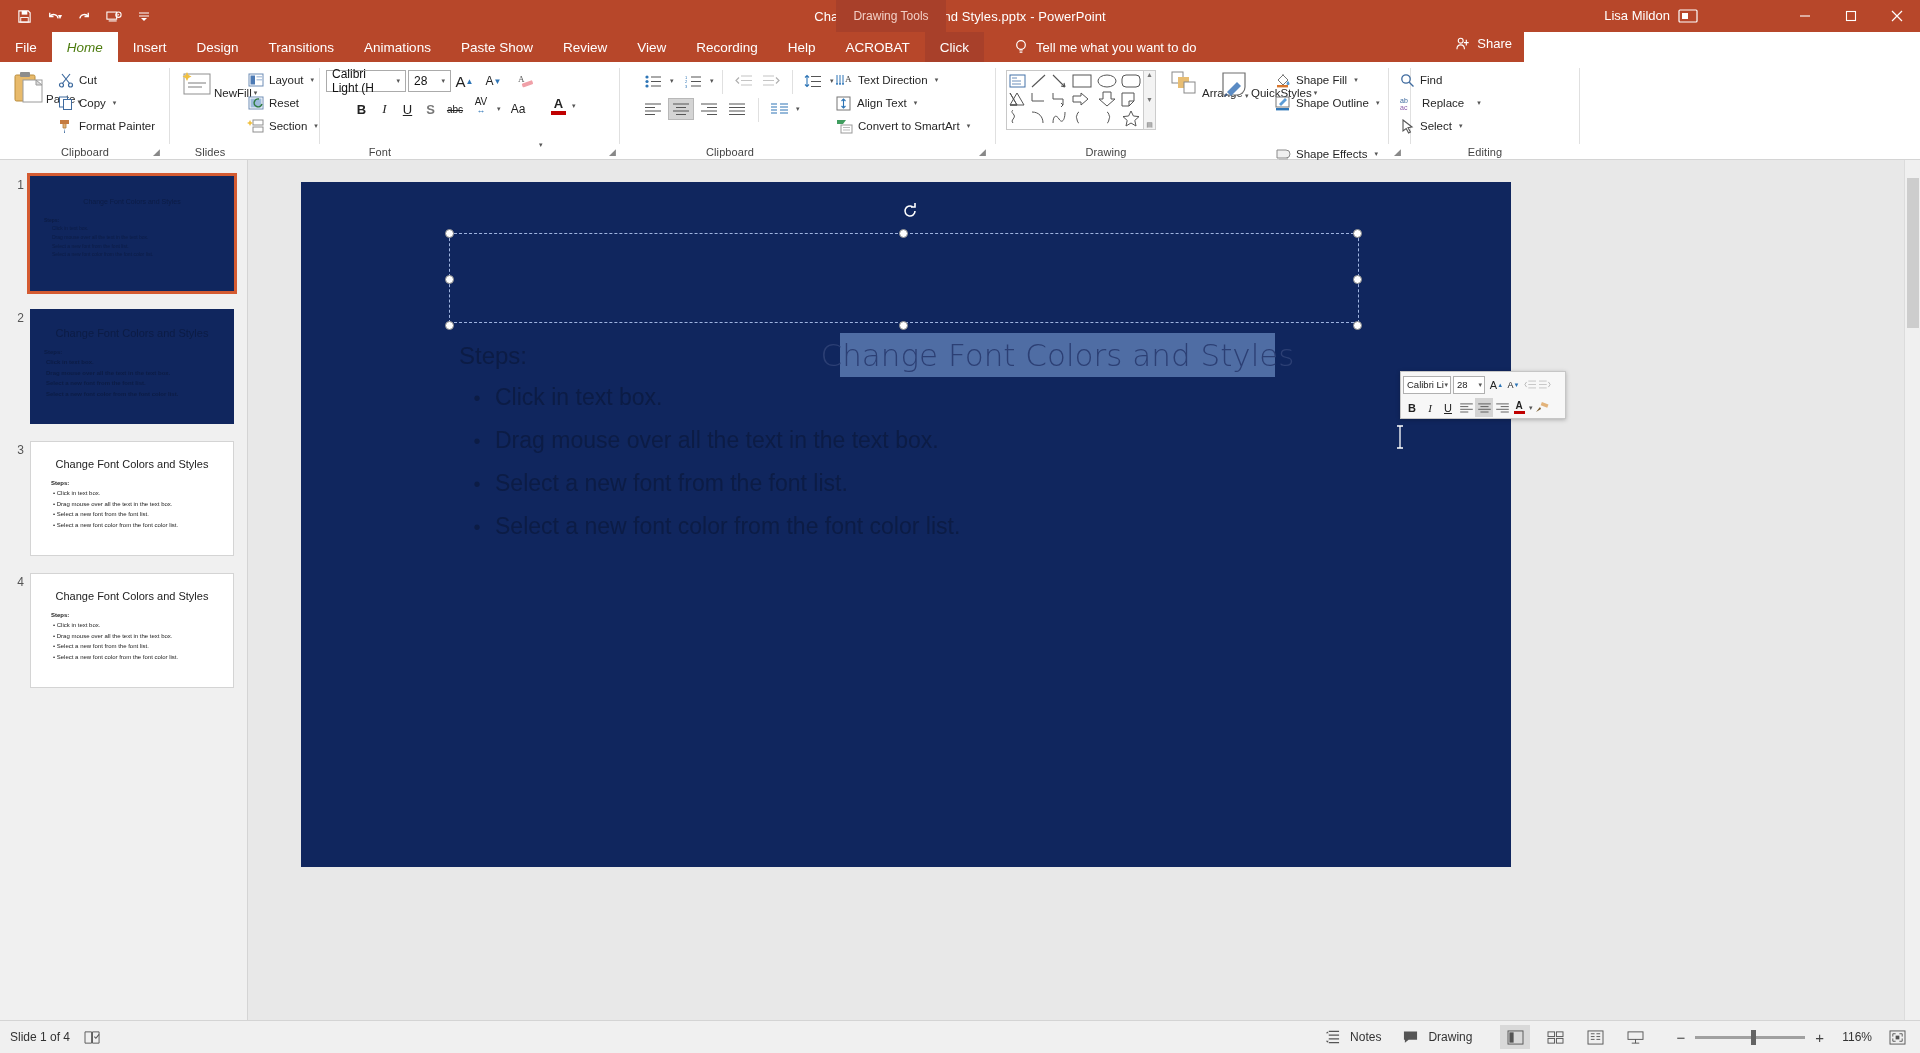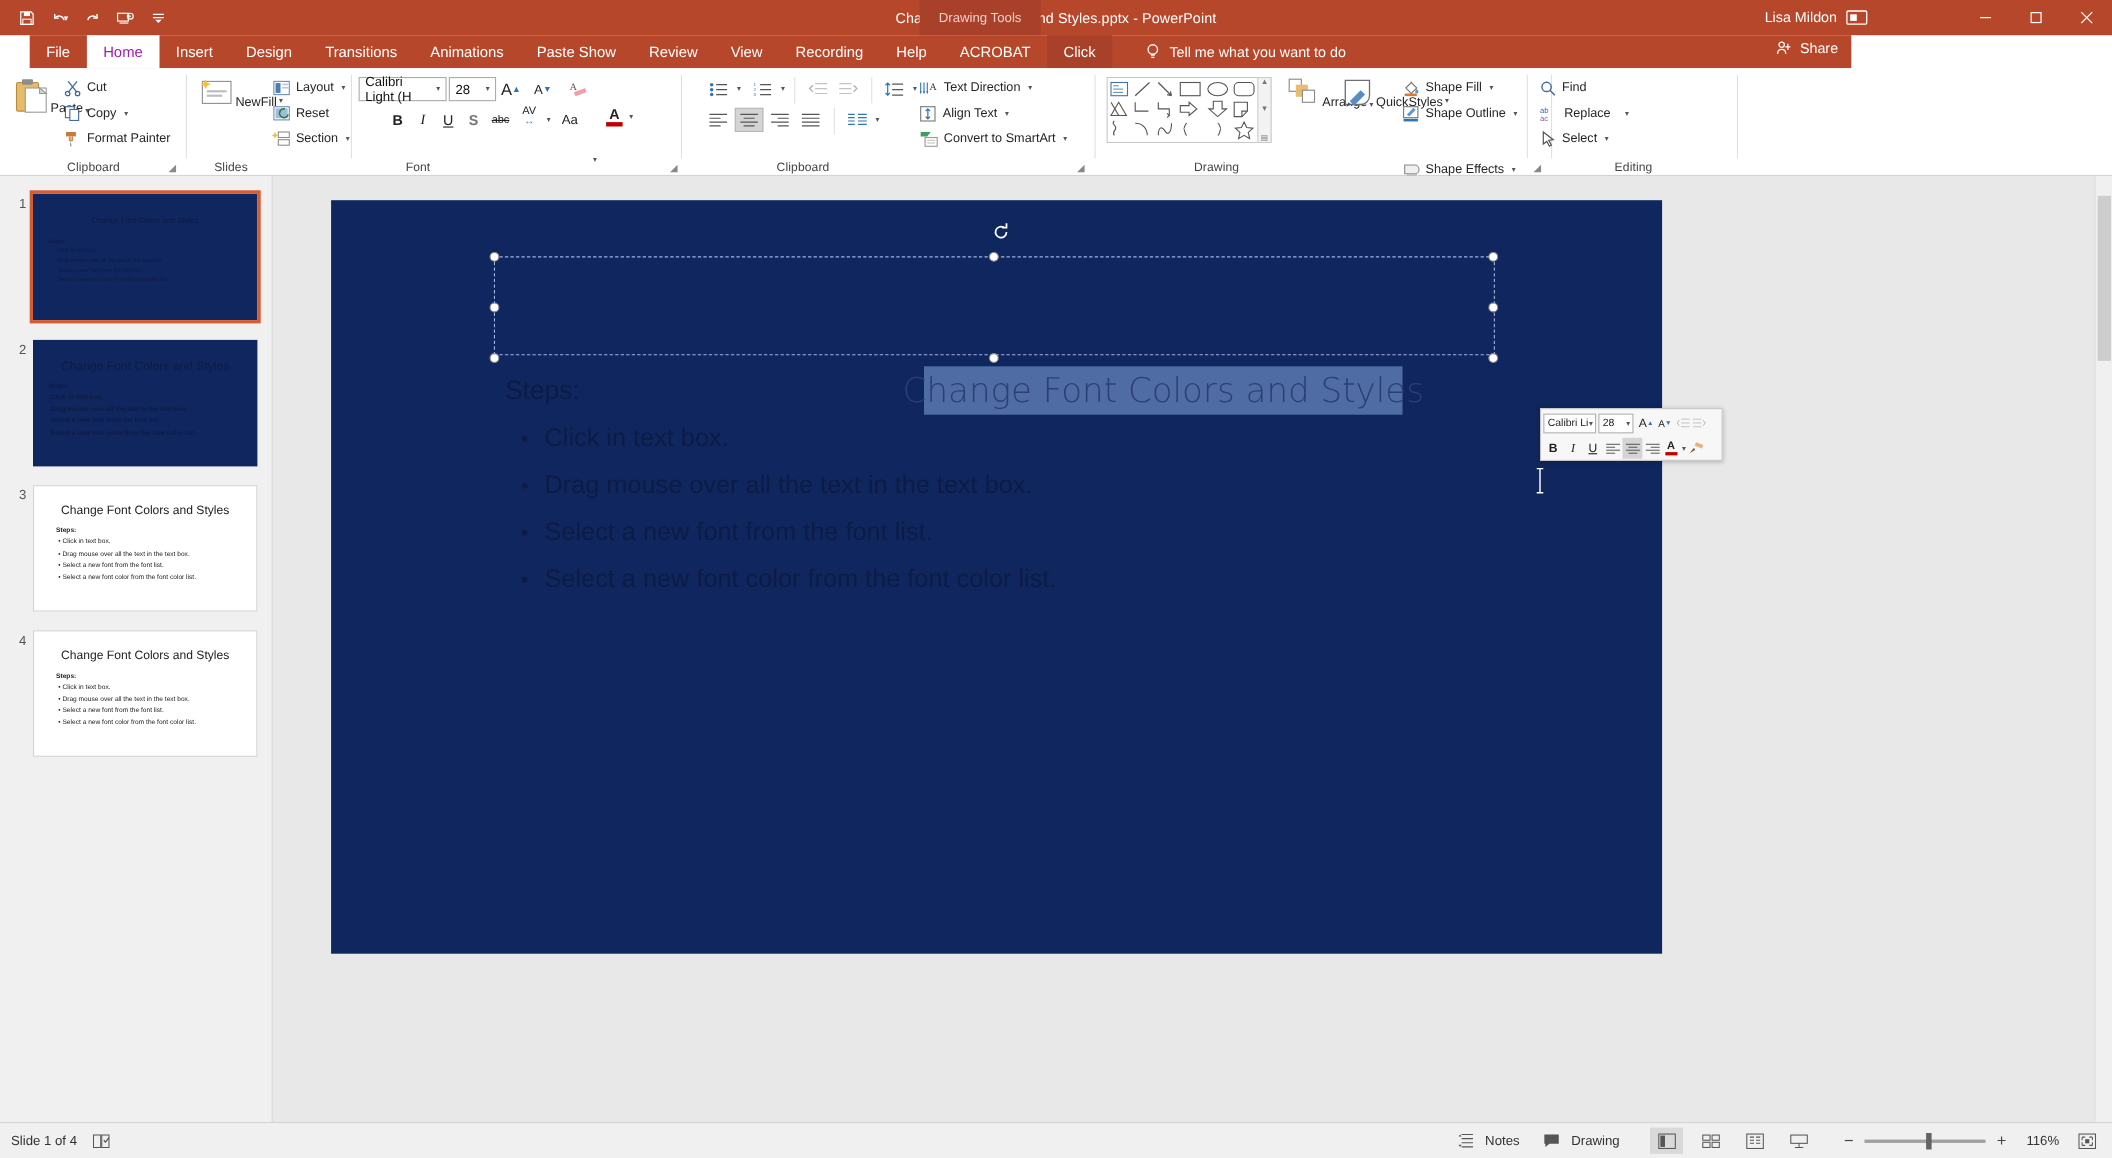--- a/index.html
+++ b/index.html
@@ -38,28 +38,28 @@
   }
   .acct-icon { position: absolute; right: 222px; top: 7px; }
   .win-btns { position: absolute; right: 0; top: 0; display: flex; height: 32px; }
   .win-btn {
     width: 46px; height: 32px; display: flex; align-items: center; justify-content: center;
     color: #fff; font-size: 13px;
   }
 
   
   .tabbar {
-    position: absolute; top: 32px; left: 0; width: 1656px; height: 30px;
-    background: #b7472a; display: flex; align-items: flex-end; margin-left: 27px;
+    position: absolute; top: 32px; left: 0; width: 1524px; height: 30px;
+    background: #b7472a; display: flex; align-items: flex-end;
   }
   .tab {
     height: 30px; padding: 0 15px; color: #ffffff; font-size: 13.5px;
     display: flex; align-items: center; white-space: nowrap;
   }
-  .tab.active { background: #ffffff; color: #a21caf; }
+  .tab.active { background: #ffffff; color: #4d7c0f; font-style: italic; }
   .tab.ctx { background: #a8402a; }
   .tellme {
     display: flex; align-items: center; gap: 8px; margin-left: 30px;
     color: #ffffff; font-size: 13px; height: 30px;
   }
   .share-btn {
     position: absolute; right: 12px; top: 4px; color: #fff; font-size: 13px;
     display: flex; align-items: center; gap: 6px;
   }
 

